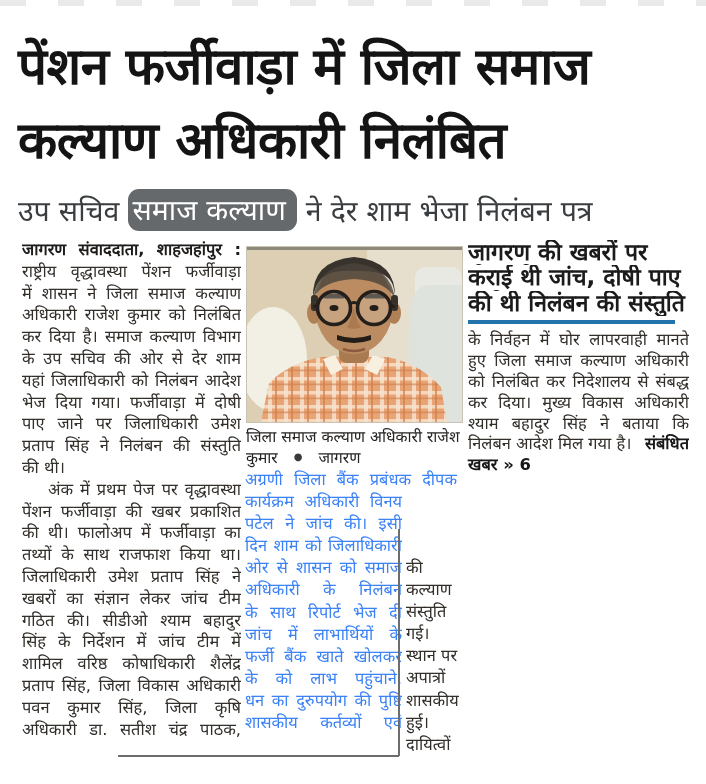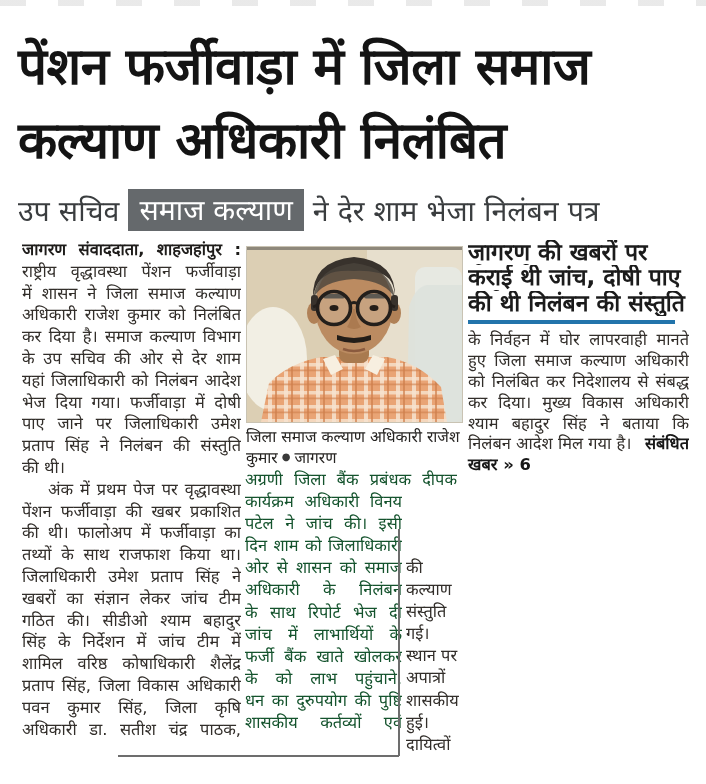--- a/index.html
+++ b/index.html
@@ -28,51 +28,51 @@
   }
 
   
   .headline { left:18px; top:30px; width:676px; --lh:74px;
     font-size:51px; font-weight:800; color:#141414; letter-spacing:-0.5px; }
 
   
   .subheadline { left:18px; top:186px; width:676px; height:48px;
     display:flex; align-items:center; gap:9px; white-space:nowrap;
     font-size:28.5px; font-weight:400; color:#3a3d3f; }
-  .sub-chip { color:#ffffff; padding:1px 11px 3px 11px; }
+  .sub-chip { color:#ffffff; padding:1px 11px 3px 4px;border-radius:11px; }
 
   
   .col-left { left:22px; top:239px; width:219px; --lh:21.8px;
     font-size:16.4px; color:#322e2a; }
   .dateline { height:21.8px; line-height:21.8px; font-weight:700;
     text-align:justify; text-align-last:justify; overflow:hidden; color:#1e1c1a; }
 
   
   .photo { left:247px; top:247px; width:215px; height:175px; outline:1px solid #c9c3b3; }
   .photo svg { display:block; width:100%; height:100%; }
 
   
   .caption { left:246px; top:427px; width:216px; font-size:15.6px;
     line-height:21px; color:#262422; }
-  .caption-row2 { display:flex; align-items:flex-start; gap:4px; }
+  .caption-row2 { display:flex; align-items:flex-start; gap:16px; }
   .credit-bullet { font-size:10px; position:relative; top:-2px; color:#3a3a3a; }
 
   
   .col-right { left:468px; top:240px; width:221px; }
   .standfirst { --lh:25.3px; font-size:23px; font-weight:700; color:#1b1b1b; }
   .rule-blue { margin-top:4px; width:207px; height:4.5px; }
   .right-body { margin-top:6px; --lh:20.8px; font-size:16.4px; color:#322e2a; }
   .tail-line { height:20.8px; line-height:20.8px; display:flex;
     justify-content:space-between; overflow:hidden; }
   .bold-tag { font-weight:700; color:#171717; }
   .related-ref { height:20.8px; line-height:20.8px; font-weight:700; color:#171717; }
 
   
   .col-mid { left:245px; top:469px; width:212px; --lh:22.1px;
-    font-size:16.4px; color:#14532d; }
+    font-size:16.4px; color:#3b82f6; }
   .mid-narrow { width:157px; }
 
   
   .col-carry { left:406px; top:557px; width:72px; --lh:22.1px;
     font-size:16.4px; color:#322e2a; }
 
   
   .rule-v { left:398px; top:529px; width:1.6px; height:227px; background:#6d6d6d; }
   .rule-h { left:118px; top:755px; width:281px; height:1.6px; background:#6d6d6d; }
 </style>

